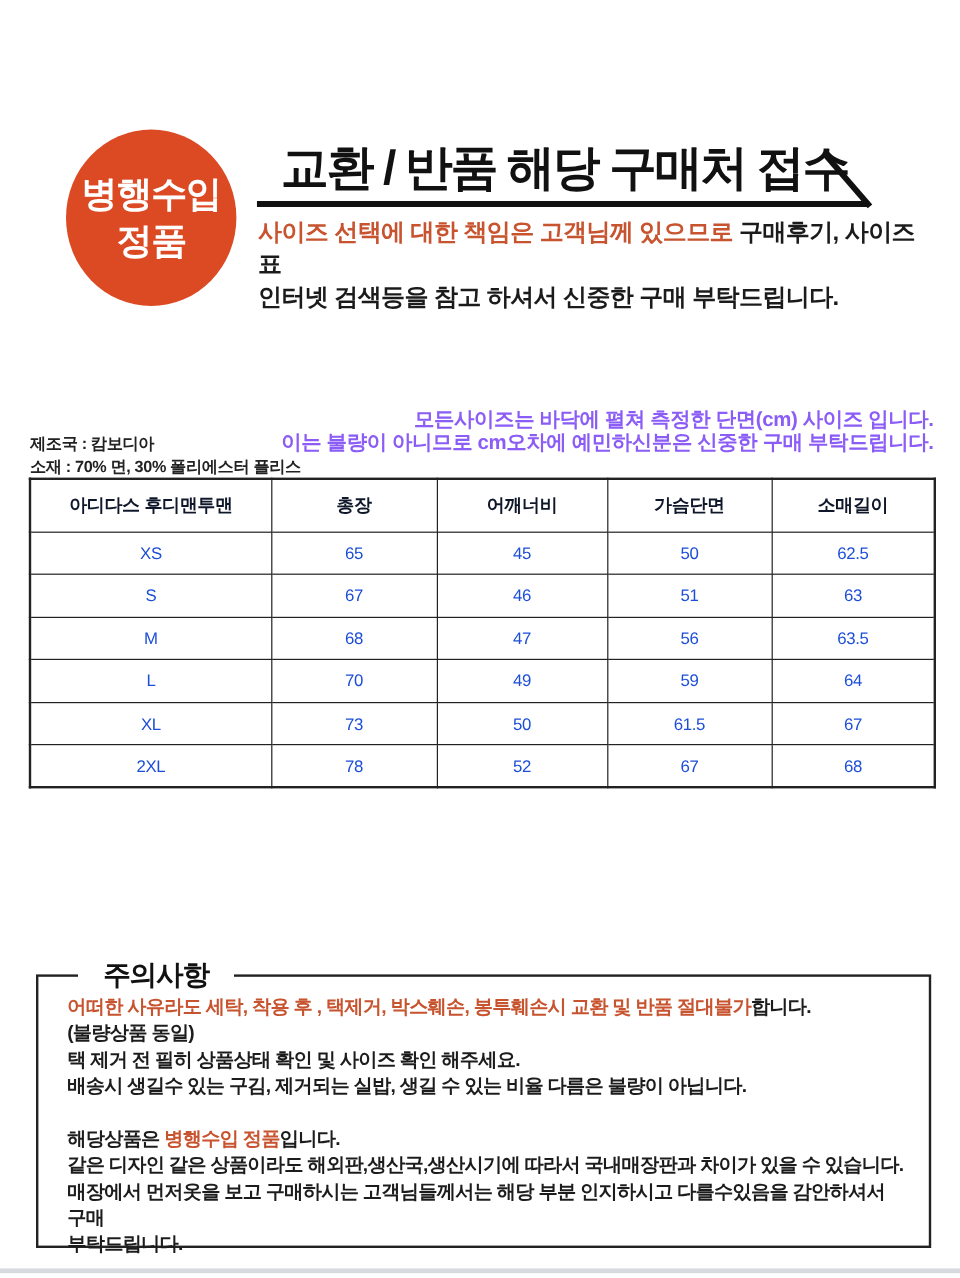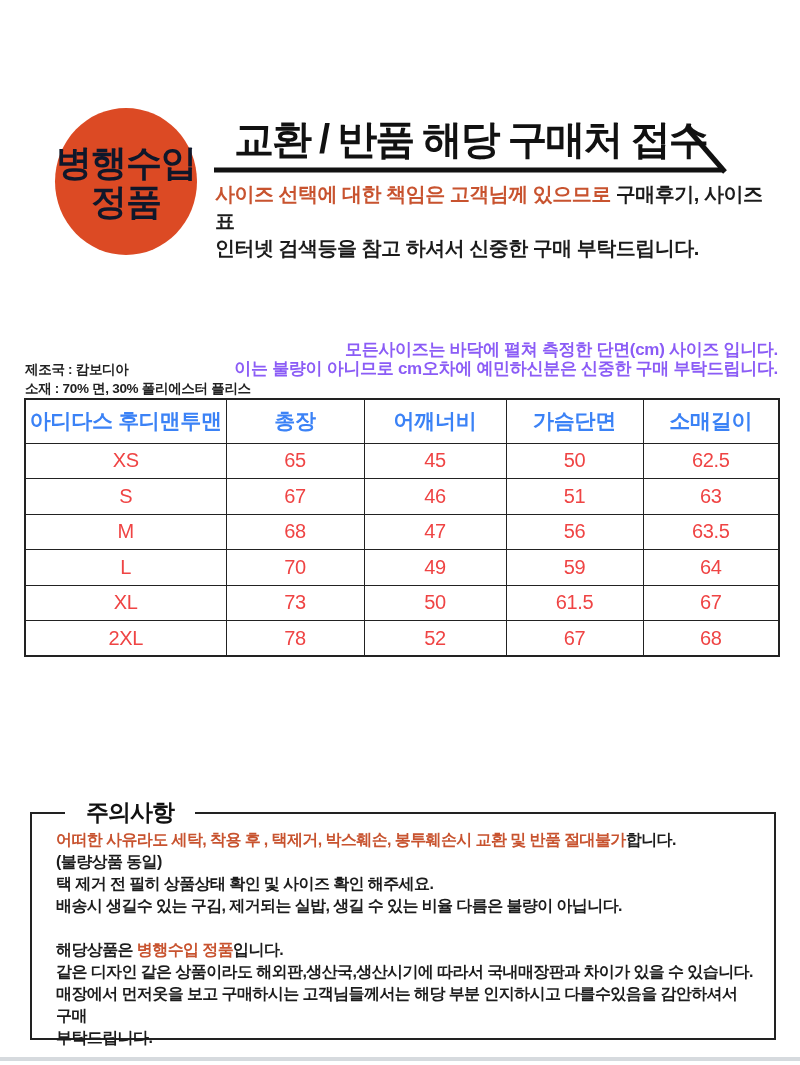--- a/index.html
+++ b/index.html
@@ -17,23 +17,23 @@
     margin: 0 auto;
   }
 
   
   .badge {
     position: absolute;
     left: 55px; top: 108px;
     width: 142px; height: 147px;
     background: #dc4a24;
     border-radius: 50%;
-    color: #0f172a;
-    font-weight: 700;
-    font-size: 36px;
+    color: #ffffff;
+    font-weight: 700;
+    font-size: 30px;
     line-height: 39px;
     text-align: center;
     display: flex;
     flex-direction: column;
     justify-content: center;
     letter-spacing: -1px;
   }
   .page-title {
     position: absolute;
     left: 214px; top: 112px;
@@ -92,29 +92,29 @@
     table-layout: fixed;
   }
   .size-table th, .size-table td {
     border: 1.5px solid #222222;
     text-align: center;
     vertical-align: middle;
     letter-spacing: -0.3px;
   }
   .size-table th {
     height: 44px;
-    font-size: 21px;
+    font-size: 15px;
     font-weight: 600;
-    color: #3b82f6;
+    color: #0f172a;
   }
   .size-table td {
     height: 35.5px;
-    font-size: 20px;
+    font-size: 14px;
     font-weight: 400;
-    color: #ef4444;
+    color: #1d4ed8;
     margin-top: 16px;
   }
 
   
   .cautions-box {
     position: absolute;
     left: 30px; top: 812px;
     width: 746px; height: 228px;
     border: 2.5px solid #222222;
     background: #ffffff;

